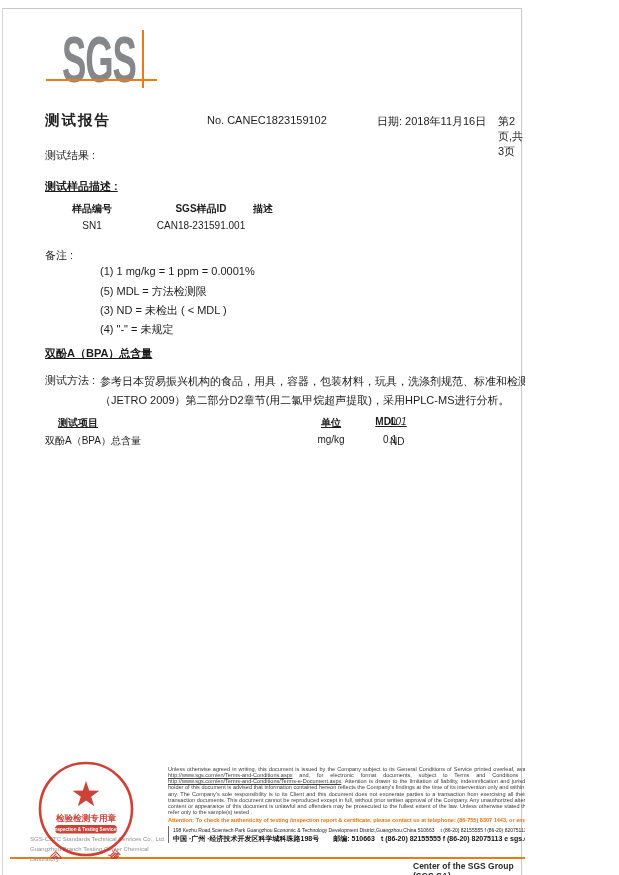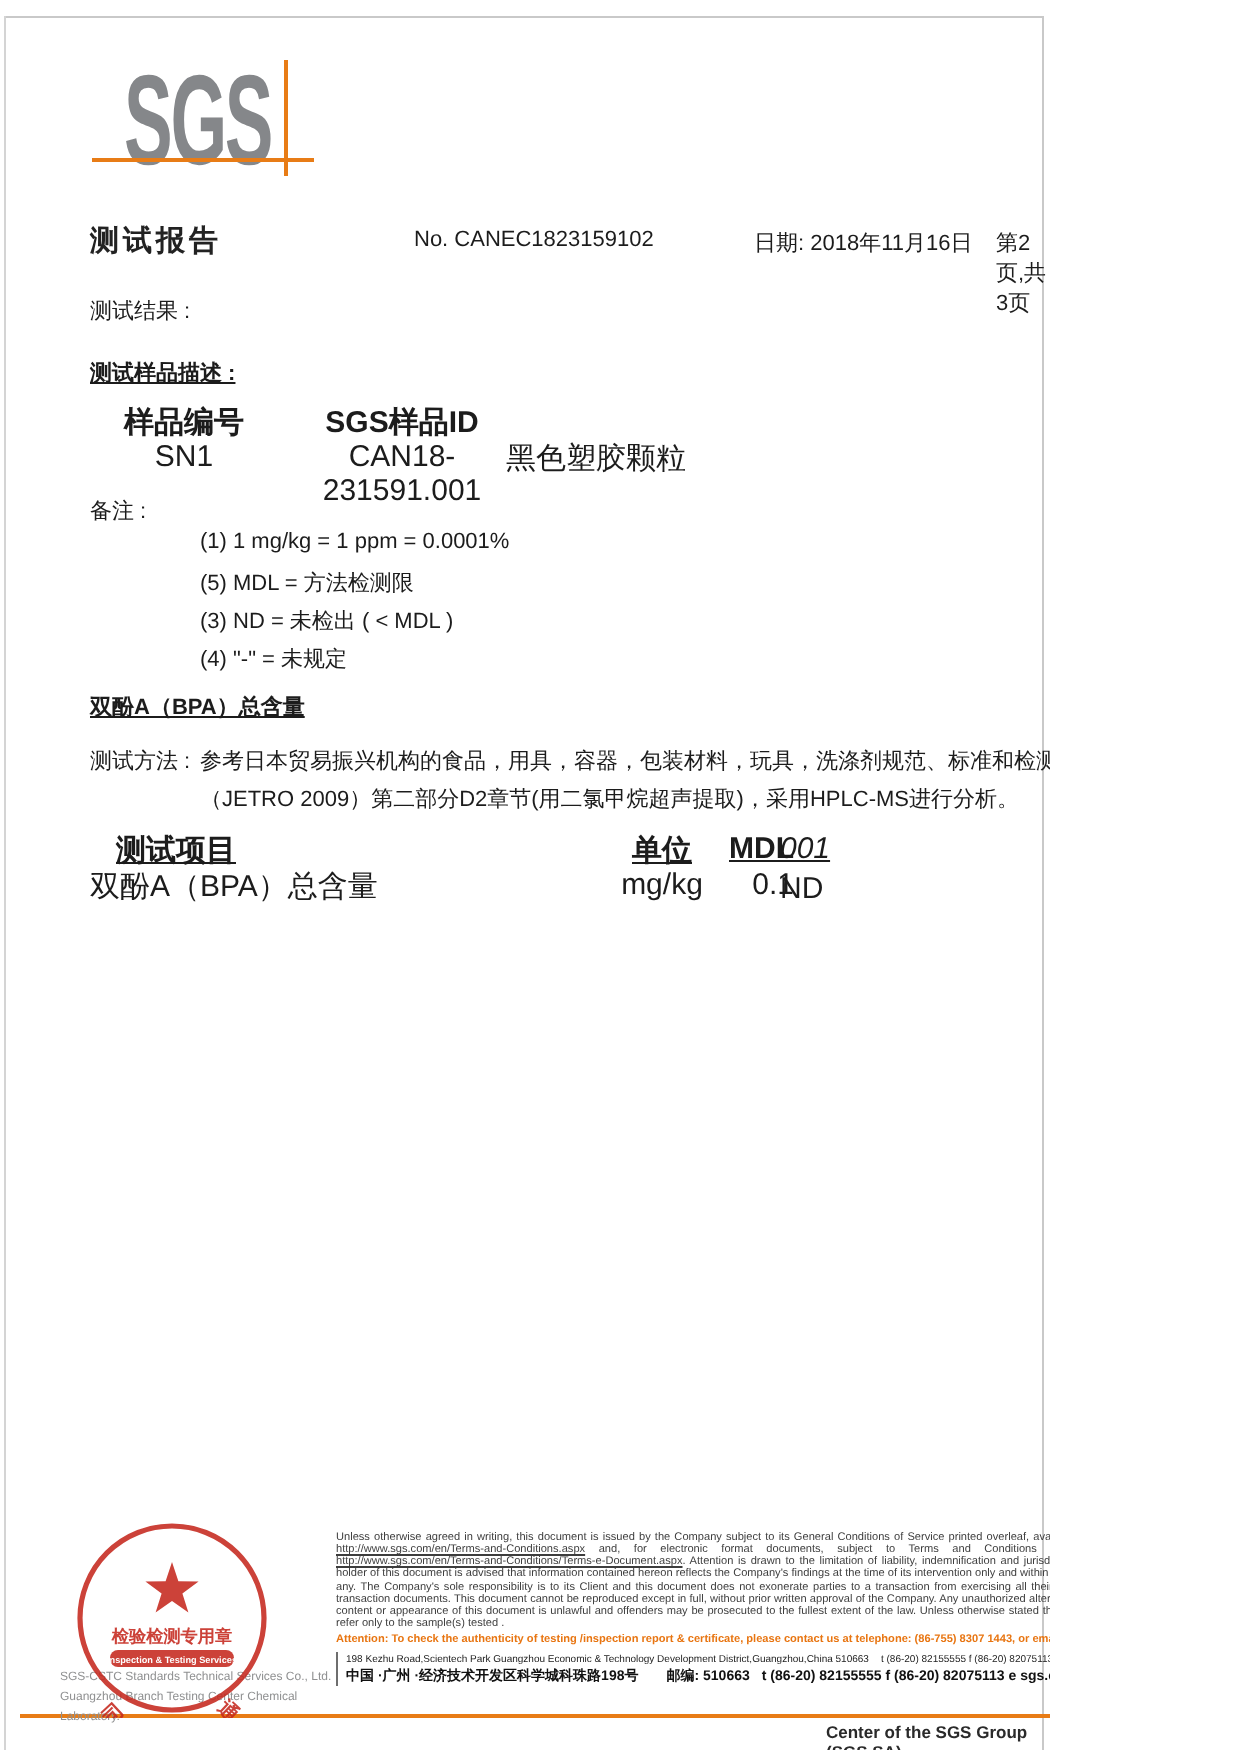--- a/index.html
+++ b/index.html
@@ -25,21 +25,21 @@
   .title { position:absolute; left:45px; top:111px; font-size:14.5px; font-weight:bold; letter-spacing:2px; color:#222; }
   .hmeta { position:absolute; top:114px; font-size:11px; color:#1c1c1c; }
   .report-no   { left:207px; }
   .report-date { left:377px; }
   .page-ind    { left:498px; }
 
   .lbl  { position:absolute; font-size:11px; color:#1c1c1c; }
   .bold { font-weight:bold; }
   .und  { text-decoration:underline; }
 
-  .cell { position:absolute; font-size:15px; color:#1c1c1c; }
+  .cell { position:absolute; font-size:10px; color:#1c1c1c; }
   .c1 { left:57px;  width:70px;  text-align:center; }
   .c2 { left:136px; width:130px; text-align:center; }
   .c3 { left:253px; width:170px; }
 
   .note-item { position:absolute; left:100px; font-size:11px; color:#1c1c1c; }
 
   .method-text { position:absolute; left:100px; top:372px; width:483px; font-size:11px; line-height:19px; color:#1c1c1c; }
 
   .rt-u { left:301px; width:60px; text-align:center; }
   .rt-m { left:347px; width:50px; text-align:right; }
@@ -77,23 +77,23 @@
   <div class="title">测试报告</div>
   <div class="hmeta report-no">No. CANEC1823159102</div>
   <div class="hmeta report-date">日期: 2018年11月16日</div>
   <div class="hmeta page-ind">第2页,共3页</div>
 
   <div class="lbl" style="left:45px; top:148px;">测试结果 :</div>
 
   <div class="lbl bold und" style="left:45px; top:179px;">测试样品描述 :</div>
   <div class="cell bold c1" style="top:202px;">样品编号</div>
   <div class="cell bold c2" style="top:202px;">SGS样品ID</div>
+  <div class="cell bold c3" style="top:202px;">描述</div>
   <div class="cell c1" style="top:220px;">SN1</div>
   <div class="cell c2" style="top:220px;">CAN18-231591.001</div>
-  <div class="cell c3" style="top:220px;">黑色塑胶颗粒</div>
 
   <div class="lbl" style="left:45px; top:248px;">备注 :</div>
   <div class="note-item" style="top:265px;">(1) 1 mg/kg = 1 ppm = 0.0001%</div>
   <div class="note-item" style="top:284px;">(5) MDL = 方法检测限</div>
   <div class="note-item" style="top:303px;">(3) ND = 未检出 ( &lt; MDL )</div>
   <div class="note-item" style="top:322px;">(4) "-" = 未规定</div>
 
   <div class="lbl bold und" style="left:45px; top:346px;">双酚A（BPA）总含量</div>
   <div class="lbl" style="left:45px; top:373px;">测试方法 :</div>
   <div class="method-text">参考日本贸易振兴机构的食品，用具，容器，包装材料，玩具，洗涤剂规范、标准和检测方法（JETRO 2009）第二部分D2章节(用二氯甲烷超声提取)，采用HPLC-MS进行分析。</div>

